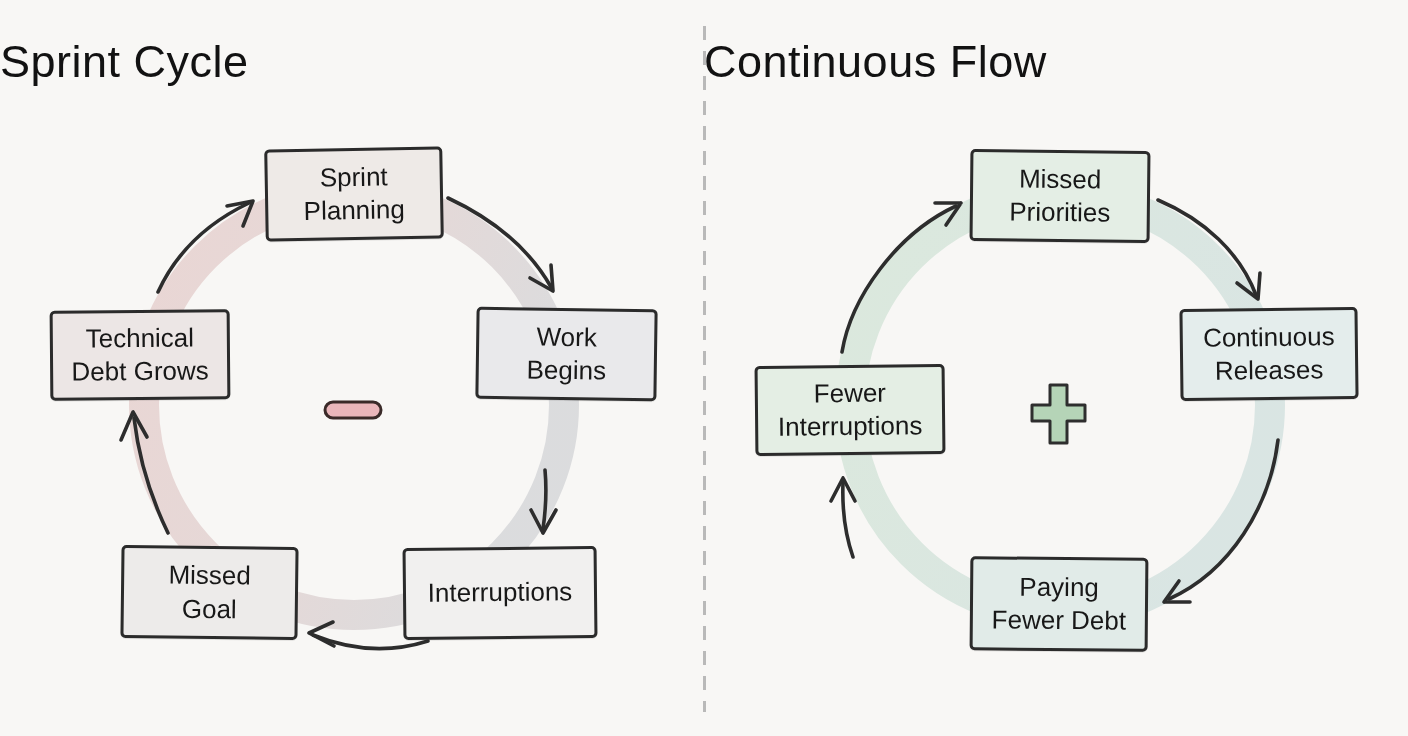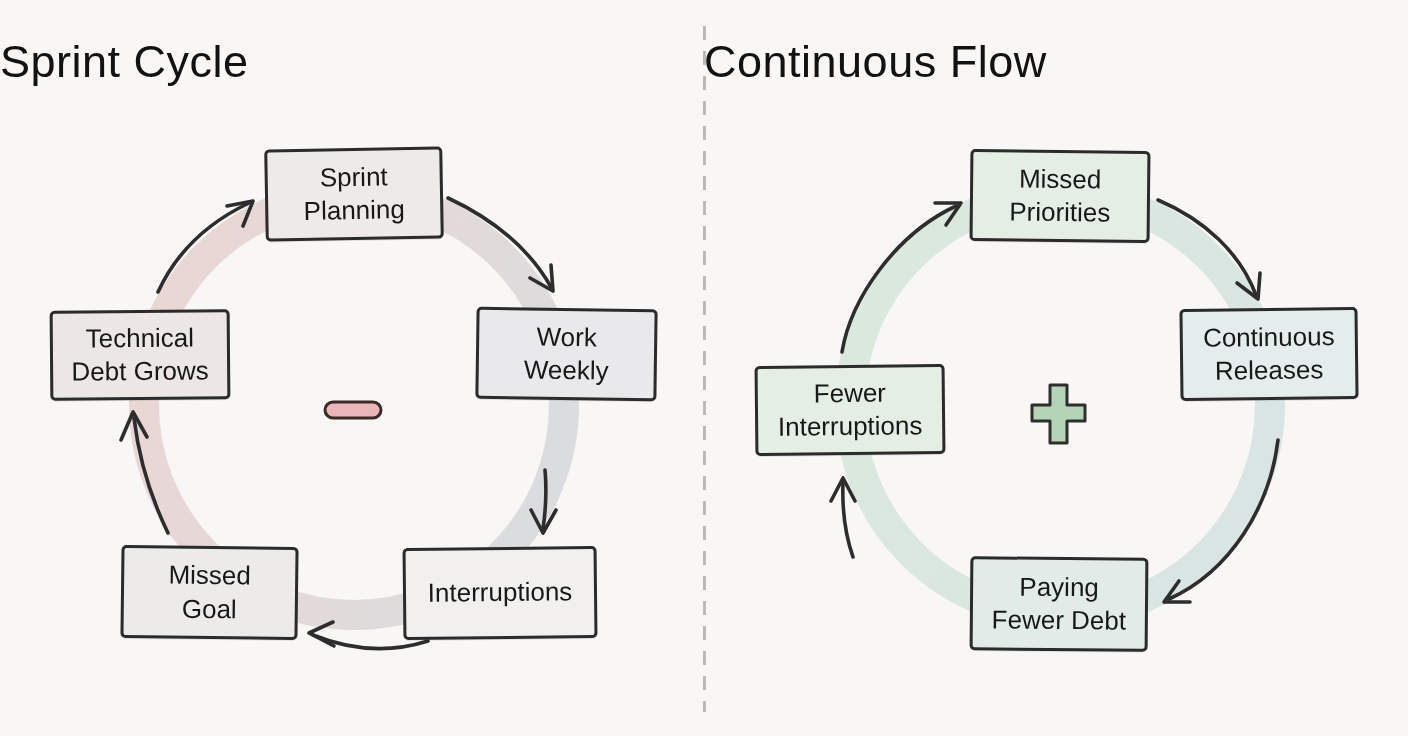--- a/index.html
+++ b/index.html
@@ -112,21 +112,21 @@
 <div class="panel-title" id="title-right">Continuous Flow</div>
 
 <div class="divider"></div>
 
 <div class="node" id="node-sprint-planning">
   <span class="node-label">Sprint
 Planning</span>
 </div>
 <div class="node" id="node-work-begins">
   <span class="node-label">Work
-Weekly</span>
+Begins</span>
 </div>
 <div class="node" id="node-interruptions">
   <span class="node-label">Interruptions</span>
 </div>
 <div class="node" id="node-missed-goal">
   <span class="node-label">Missed
 Goal</span>
 </div>
 <div class="node" id="node-technical-debt">
   <span class="node-label">Technical

